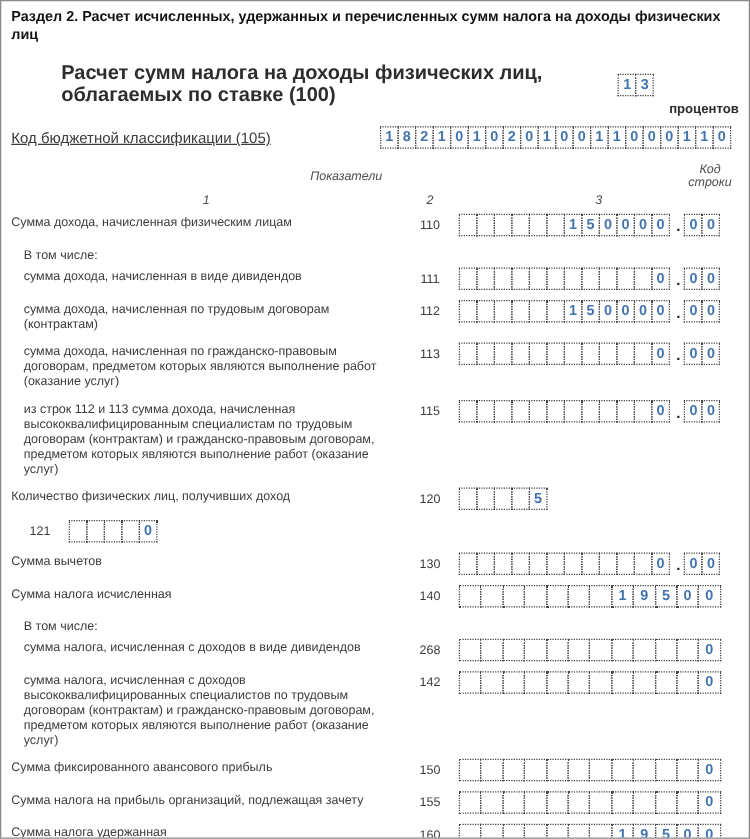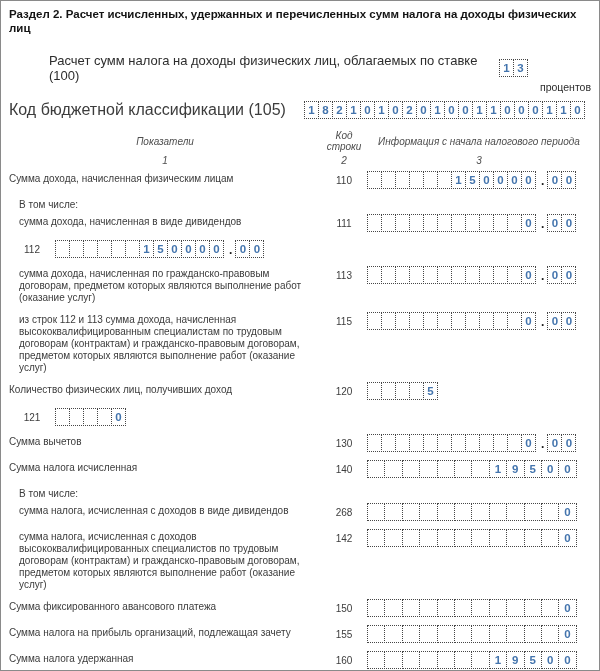--- a/index.html
+++ b/index.html
@@ -10,25 +10,25 @@
     overflow:hidden;
   }
   .page{padding:4px 8px 0 8px;}
 
   .title{
     font-weight:bold;font-size:11.5px;line-height:14px;color:#141414;
     text-align:left;max-width:584px;margin:2px auto 7px auto;
   }
 
   .rate-row{display:flex;align-items:center;padding-left:40px;margin-bottom:8px;}
-  .rate-label{font-weight:normal;font-size:13px;color:#2d2d2d;}
-  .rate-suffix{font-weight:normal;font-size:10.5px;color:#2d2d2d;margin-left:12px;margin-top:39px;}
+  .rate-label{font-weight:bold;font-size:16px;color:#2d2d2d;}
+  .rate-suffix{font-weight:bold;font-size:10.5px;color:#2d2d2d;margin-left:12px;margin-top:39px;}
 
   .kbk-row{display:flex;align-items:center;margin-bottom:11px;}
-  .kbk-label{font-size:16px;color:#3c3c3c;}
+  .kbk-label{font-size:12px;color:#3c3c3c;text-decoration:underline;}
   .spacer{flex:1;}
 
   .colhead-row,.colnum-row{display:flex;align-items:flex-start;}
   .colhead-row{margin-bottom:3px;justify-content:center;}
   .colnum-row{margin-bottom:5px;}
   .ch{font-style:italic;font-size:10px;line-height:11px;color:#4e4e4e;text-align:center;}
   .ch-label{flex:1;padding-top:6px;}
   .ch-code{width:46px;font-style:italic;}
   .ch-info{width:224px;padding-top:6px;}
 
@@ -91,21 +91,20 @@
         <span class="cell">0</span>
         <span class="cell">1</span>
         <span class="cell">1</span>
         <span class="cell">0</span>
       </span>
   </div>
 
   <div class="colhead-row">
     <div class="ch ch-label">Показатели</div>
     <div class="ch ch-code">Код строки</div>
-    <div class="ch ch-info">Информация с начала налогового периода</div>
   </div>
 
   <div class="colnum-row">
     <div class="ch ch-label" style="padding-top:0">1</div>
     <div class="ch ch-code">2</div>
     <div class="ch ch-info" style="padding-top:0">3</div>
   </div>
 
   <div id="rows">
       <div class="row">
@@ -157,20 +156,21 @@
             <span class="cell">0</span>
           </span>
           <span class="dot">.</span>
           <span class="grp">
             <span class="cell">0</span>
             <span class="cell">0</span>
           </span>
         </div>
       </div>
       <div class="row">
+        <div class="lbl ind">сумма дохода, начисленная по трудовым договорам (контрактам)</div>
         <div class="code">112</div>
         <div class="val">
           <span class="grp">
             <span class="cell"></span>
             <span class="cell"></span>
             <span class="cell"></span>
             <span class="cell"></span>
             <span class="cell"></span>
             <span class="cell"></span>
             <span class="cell">1</span>
@@ -346,21 +346,21 @@
             <span class="cell wide"></span>
             <span class="cell wide"></span>
             <span class="cell wide"></span>
             <span class="cell wide"></span>
             <span class="cell wide"></span>
             <span class="cell wide">0</span>
           </span>
         </div>
       </div>
       <div class="row">
-        <div class="lbl">Сумма фиксированного авансового платежа</div>
+        <div class="lbl">Сумма фиксированного авансового прибыль</div>
         <div class="code">150</div>
         <div class="val">
           <span class="grp">
             <span class="cell wide"></span>
             <span class="cell wide"></span>
             <span class="cell wide"></span>
             <span class="cell wide"></span>
             <span class="cell wide"></span>
             <span class="cell wide"></span>
             <span class="cell wide"></span>

